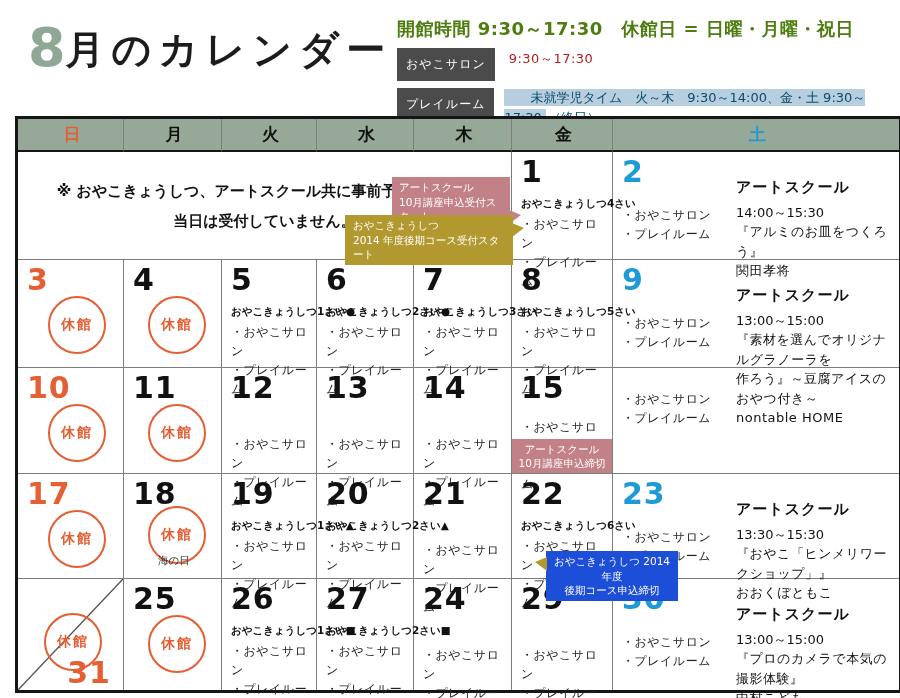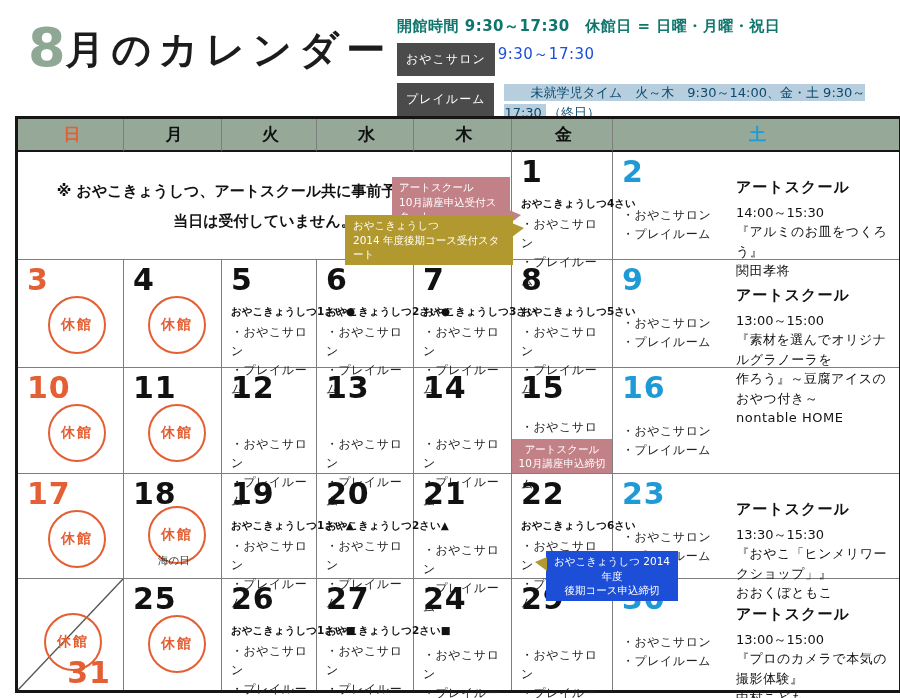--- a/index.html
+++ b/index.html
@@ -4,24 +4,24 @@
 <style>
   * { margin:0; padding:0; box-sizing:border-box; }
   html,body { width:900px; height:698px; background:#ffffff; font-family:"DejaVu Sans", sans-serif; position:relative; overflow:hidden; }
 
   
   .title { position:absolute; left:28px; top:16px; white-space:nowrap; font-weight:bold; color:#1c1c1c; }
   .title .eight { font-size:54px; color:#8fa795; letter-spacing:0; vertical-align:-3px; }
   .title .rest  { font-size:39px; letter-spacing:7px; }
 
   .info { position:absolute; left:397px; top:17px; width:500px; }
-  .info .hours { font-size:15px; font-weight:bold; color:#0f766e; letter-spacing:0.5px; }
+  .info .hours { font-size:18px; font-weight:bold; color:#4d7c0f; letter-spacing:0.5px; }
   .info-row { display:flex; align-items:flex-start; margin-top:7px; }
   .tag { background:#4b4b4b; color:#fff; font-size:12px; padding:8px 9px; letter-spacing:1px; flex:0 0 auto; }
-  .tag-val { font-size:15px; color:#1d4ed8; margin-left:3px; padding-top:2px; letter-spacing:0.5px; }
+  .tag-val { font-size:13px; color:#b91c1c; margin-left:14px; padding-top:2px; letter-spacing:0.5px; }
   .pr-lines { margin-left:10px; font-size:13px; color:#0c4a6e; line-height:1.55; }
   .hl { background:#b6cede; padding:1px 4px 1px 26px; }
   .hl2 { background:#b6cede; padding:1px 4px 1px 26px; }
   .suffix { padding-left:2px; }
 
   
   .grid { position:absolute; left:15px; top:116px; display:grid;
           grid-template-columns:106px 98px 95px 97px 98px 101px 286px;
           grid-template-rows:33px 108px 108px 106px 105px 111px;
           border:3px solid #161616; background:#fff; }
@@ -225,21 +225,20 @@
       <div>・おやこサロン</div>
       <div>・プレイルーム</div>
     </div>
     <div class="b-art-deadline">
       <div>アートスクール</div>
       <div>10月講座申込締切</div>
     </div>
   </div>
   <div class="cell lastcol satcell">
     <div class="satL">
-      <div class="num sat">16</div>
       <div class="svc">
         <div>・おやこサロン</div>
         <div>・プレイルーム</div>
       </div>
     </div>
   </div>
 
   <div class="cell">
     <div class="num sun">17</div>
     <div class="stamp" style="left:30px;">休館</div>

